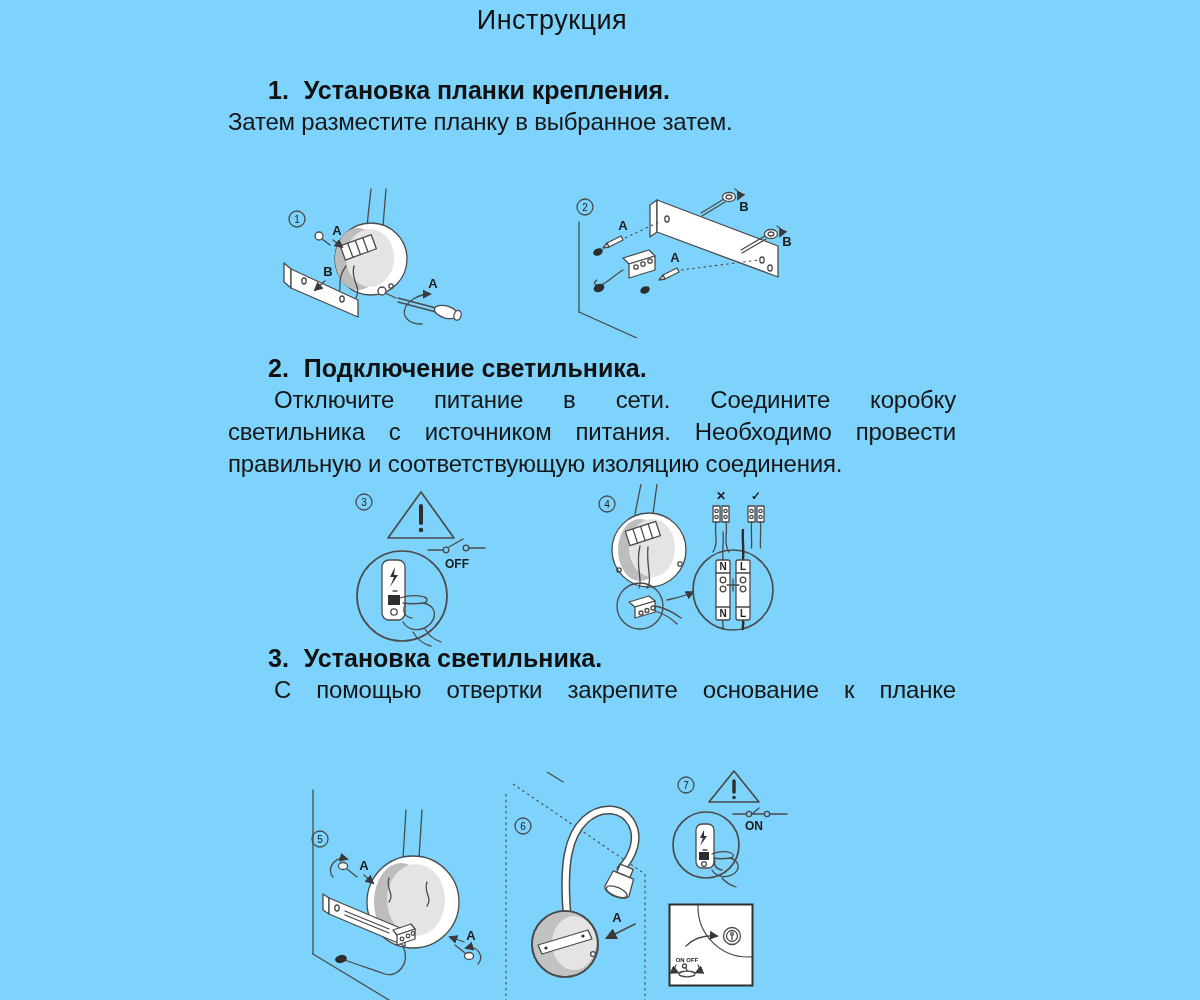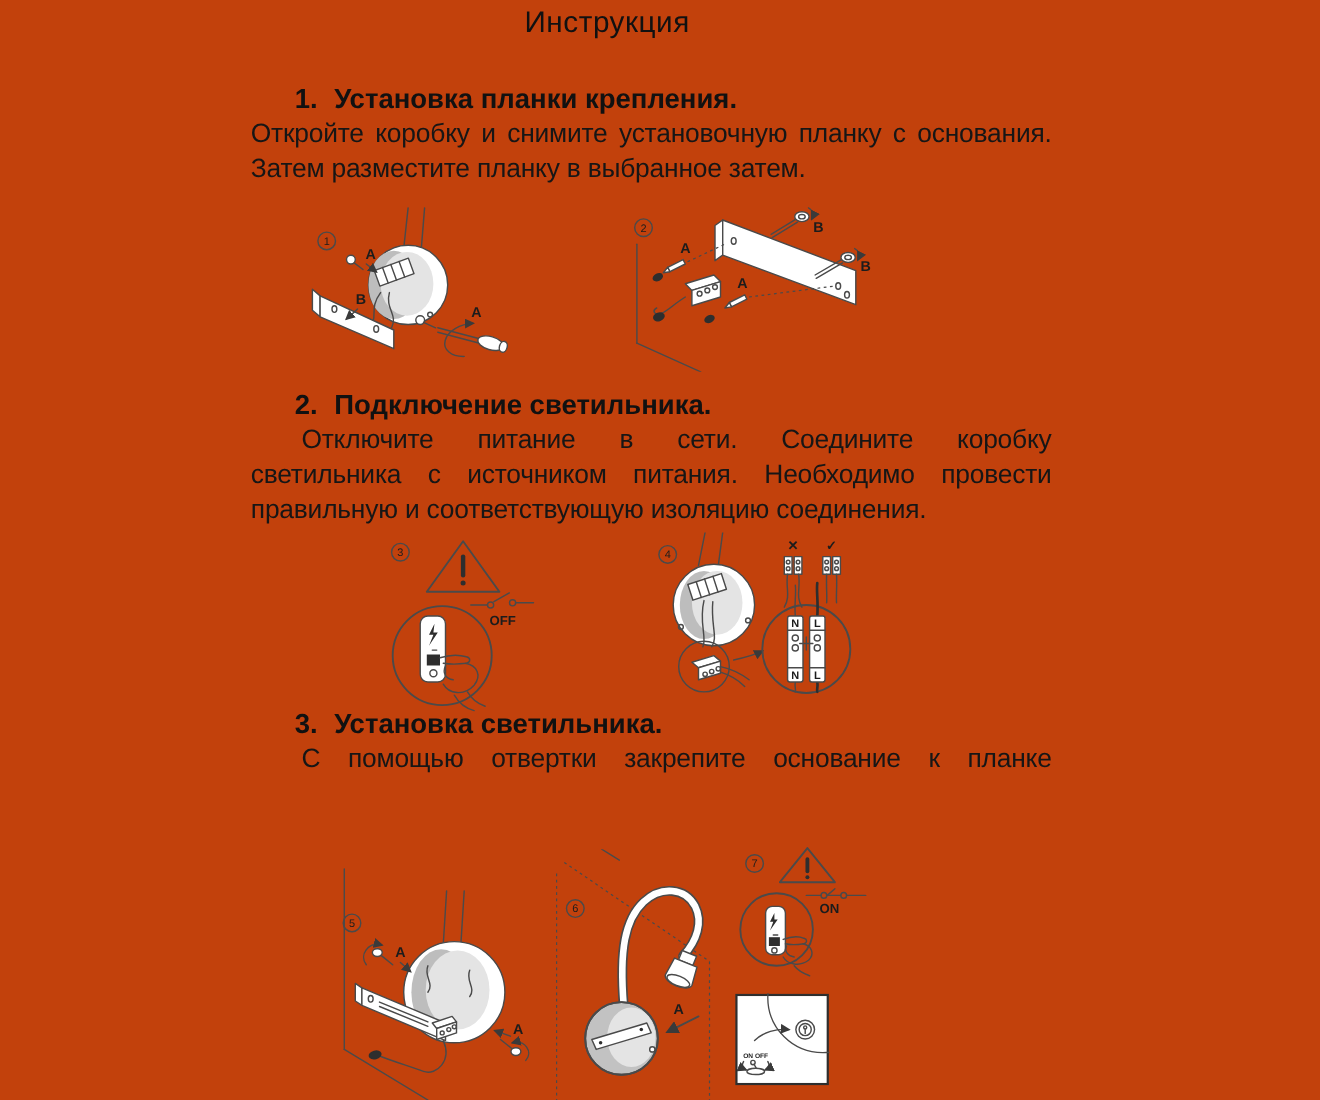--- a/index.html
+++ b/index.html
@@ -1,16 +1,16 @@
 <!DOCTYPE html>
 <html><head>
 <meta charset="utf-8">
 <style>
   html,body{margin:0;padding:0;background:#ffffff;}
-  .page{position:relative;width:1200px;height:1000px;background:#c2410c;overflow:hidden;
+  .page{position:relative;width:1200px;height:1000px;background:#7dd3fc;overflow:hidden;
         font-family:"Liberation Sans",sans-serif;color:#1a1a1a;}
   .title{position:absolute;left:0;top:5px;width:1104px;text-align:center;
          font-size:27px;letter-spacing:.5px;color:#111;}
   .sec-head{position:absolute;left:268px;display:flex;gap:15px;
             font-size:25px;font-weight:bold;color:#111;white-space:nowrap;}
   .para{position:absolute;left:228px;width:728px;font-size:24px;line-height:32px;
         letter-spacing:-0.2px;color:#161616;}
   .para .jl{text-align:justify;text-align-last:justify;}
   .para .ll{text-align:left;}
   .para .ind{text-indent:46px;}
@@ -44,21 +44,20 @@
     </defs>
   </svg>
 
   <div class="title">Инструкция</div>
 
   <div class="sec-head" style="top:76px">
     <span>1.</span>
     <span>Установка планки крепления.</span>
   </div>
   <div class="para" style="top:106px">
-    <div class="jl">Откройте коробку и снимите установочную планку с основания.</div>
     <div class="ll">Затем разместите планку в выбранное затем.</div>
   </div>
 
   <svg class="fig" style="left:270px;top:186px" width="230" height="150" viewBox="0 0 230 150">
     <g>
       <circle class="ln" cx="27" cy="33" r="8"></circle>
       <text class="num" x="27" y="36.5" text-anchor="middle">1</text>
     </g>
     <g>
       <path class="ln" d="M101,3 L97,40"></path>

